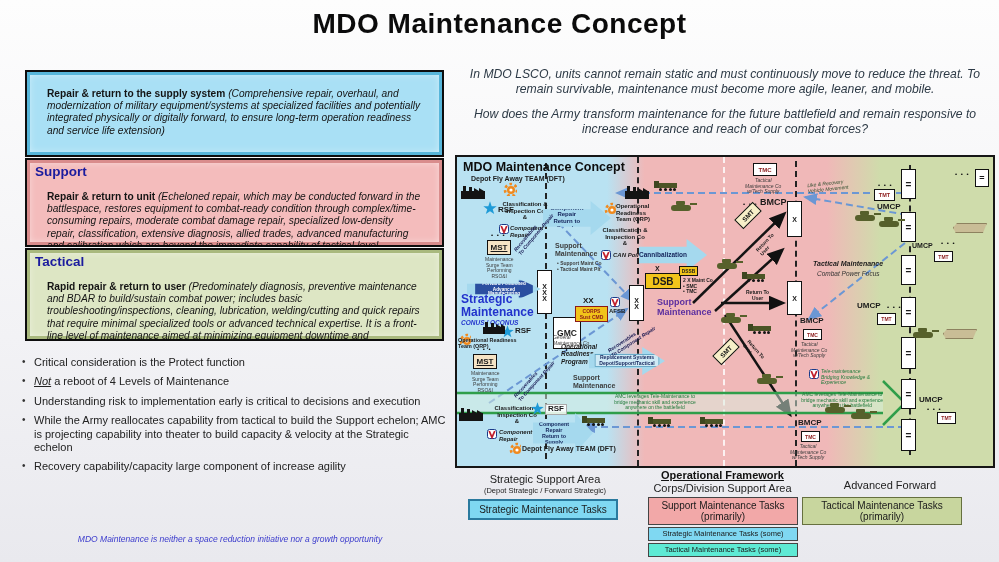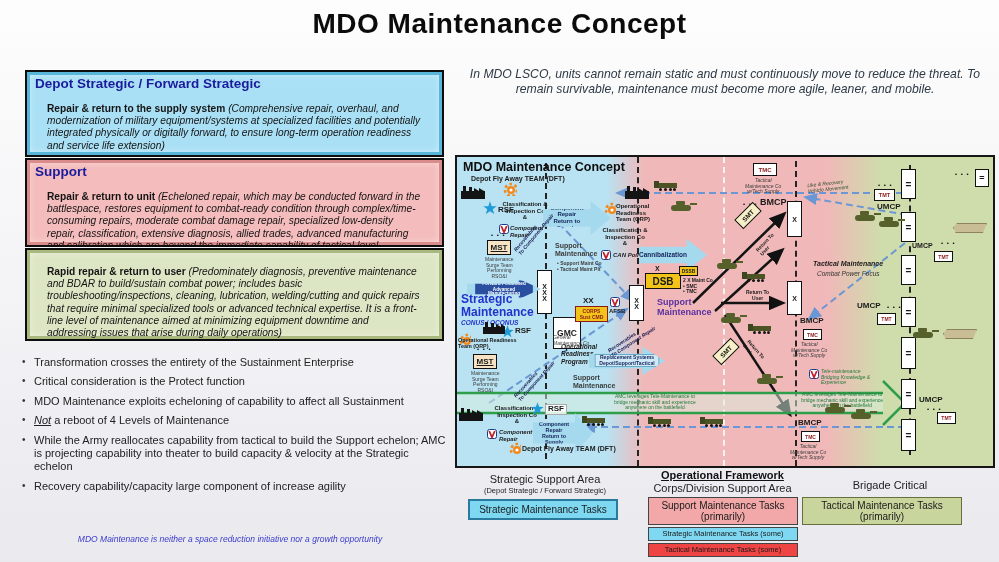--- a/index.html
+++ b/index.html
@@ -74,21 +74,21 @@
 
   
   .fw-title{font-size:11px;color:#222;text-align:center;}
   .fw-sub{font-size:7.5px;color:#222;text-align:center;}
   .fw-head{font-size:11px;font-weight:bold;text-decoration:underline;text-align:center;color:#111;}
   .taskbox{position:absolute;box-sizing:border-box;display:flex;align-items:center;justify-content:center;
            text-align:center;white-space:pre-line;line-height:1.1;}
   #task-strategic{background:#7fd8f2;border:2px solid #2a7a9e;font-size:10px;text-align:right;}
   #task-support{background:#f2a8a8;border:1.5px solid #444;font-size:10px;}
   #task-strat-some{background:#7fd8f2;border:1px solid #444;font-size:7.5px;}
-  #task-tac-some{background:#ef4444;border:1px solid #444;font-size:7.5px;}
+  #task-tac-some{background:#5eead4;border:1px solid #444;font-size:7.5px;}
   #task-tactical{background:#c8d69e;border:1.5px solid #66703f;font-size:10px;}
 </style>
 </head>
 <body>
 
 <svg width="0" height="0" style="position:absolute" aria-hidden="true">
   <defs>
     <g id="factory">
         <rect x="0" y="6" width="24" height="8" fill="#141414"></rect>
         <rect x="2" y="1" width="3" height="6" fill="#141414"></rect>
@@ -104,43 +104,43 @@
     <g id="vlogo">
         <rect x="0.5" y="0.5" width="9" height="9" rx="2" fill="#fff" stroke="#1a3a8a"></rect>
         <path d="M2.2,2 L5,8.3 L7.8,2" fill="none" stroke="#c0212e" stroke-width="1.8"></path>
       </g>
   </defs>
 </svg>
 
 <div id="page-title" class="abs">MDO Maintenance Concept</div>
 
 <div id="box-depot" class="abs defbox">
-  <h2>Depot Strategic / Forward Strategic</h2>
   <p><span class="lead">Repair &amp; return to the supply system </span><span class="desc">(Comprehensive repair, overhaul, and modernization of military equipment/systems at specialized facilities and potentially integrated physically or digitally forward, to ensure long-term operation readiness and service life extension)</span></p>
 </div>
 <div id="box-support" class="abs defbox">
   <h2>Support</h2>
   <p><span class="lead">Repair &amp; return to unit </span><span class="desc">(Echeloned repair, which may be conducted forward in the battlespace, restores equipment to combat-ready condition through complex/time-consuming repairs, moderate combat damage repair, specialized low-density repair, classification, extensive diagnosis, allied trades, advanced manufacturing and calibration which are beyond the immediate capability of tactical-level maintenance)</span></p>
 </div>
 <div id="box-tactical" class="abs defbox">
+  <h2>Tactical</h2>
   <p><span class="lead">Rapid repair &amp; return to user </span><span class="desc">(Predominately diagnosis, preventive maintenance and BDAR to build/sustain combat power; includes basic troubleshooting/inspections, cleaning, lubrication, welding/cutting and quick repairs that require minimal specialized tools or advanced technical expertise. It is a front-line level of maintenance aimed at minimizing equipment downtime and addressing issues that arise during daily operations)</span></p>
 </div>
 
 <ul id="bullets" class="abs">
-  <li>Transformation crosses the entirety of the Sustainment Enterprise</li>
   <li>Critical consideration is the Protect function</li>
-  <li>MDO Maintenance exploits echeloning of capability to affect all Sustainment</li>
   <li><span class="em-not">Not</span><span> a reboot of 4 Levels of Maintenance</span></li>
+  <li>Understanding risk to implementation early is critical to decisions and execution</li>
   <li>While the Army reallocates capability from tactical to build the Support echelon; AMC is projecting capability into theater to build capacity &amp; velocity at the Strategic echelon</li>
   <li>Recovery capability/capacity large component of increase agility</li>
 </ul>
 <div id="left-footer" class="abs">MDO Maintenance is neither a space reduction initiative nor a growth opportunity</div>
 
 <div id="intro" class="abs">
   <p>In MDO LSCO, units cannot remain static and must continuously move to reduce the threat. To remain survivable, maintenance must become more agile, leaner, and mobile.</p>
+  <p>How does the Army transform maintenance for the future battlefield and remain responsive to increase endurance and reach of our combat forces?</p>
 </div>
 
 <div id="diagram" class="abs">
 
   <div class="vline" style="left:88px;top:6px;height:296px;"></div>
   <div class="vline" style="left:180px;top:0;height:309px;"></div>
   <div class="vline lt" style="left:266px;top:0;height:309px;"></div>
   <div class="vline" style="left:338px;top:4px;height:305px;"></div>
   <div class="vline" style="left:452px;top:8px;height:290px;"></div>
 
@@ -482,15 +482,15 @@
 <div class="abs fw-sub" style="left:455px;top:486px;width:180px;">(Depot Strategic / Forward Strategic)</div>
 <div class="taskbox abs" id="task-strategic" style="left:468px;top:499px;width:150px;height:21px;">Strategic Maintenance Tasks</div>
 
 <div class="abs fw-head" style="left:640px;top:469px;width:165px;">Operational Framework</div>
 <div class="abs fw-title" style="left:640px;top:482px;width:165px;">Corps/Division Support Area</div>
 <div class="taskbox abs" id="task-support" style="left:648px;top:497px;width:150px;height:28px;">Support Maintenance Tasks
 (primarily)</div>
 <div class="taskbox abs" id="task-strat-some" style="left:648px;top:527px;width:150px;height:14px;">Strategic Maintenance Tasks (some)</div>
 <div class="taskbox abs" id="task-tac-some" style="left:648px;top:543px;width:150px;height:14px;">Tactical Maintenance Tasks (some)</div>
 
-<div class="abs fw-title" style="left:810px;top:479px;width:160px;">Brigade Critical</div>
+<div class="abs fw-title" style="left:810px;top:479px;width:160px;">Advanced Forward</div>
 <div class="taskbox abs" id="task-tactical" style="left:802px;top:497px;width:160px;height:28px;">Tactical Maintenance Tasks
 (primarily)</div>
 
 </body></html>

